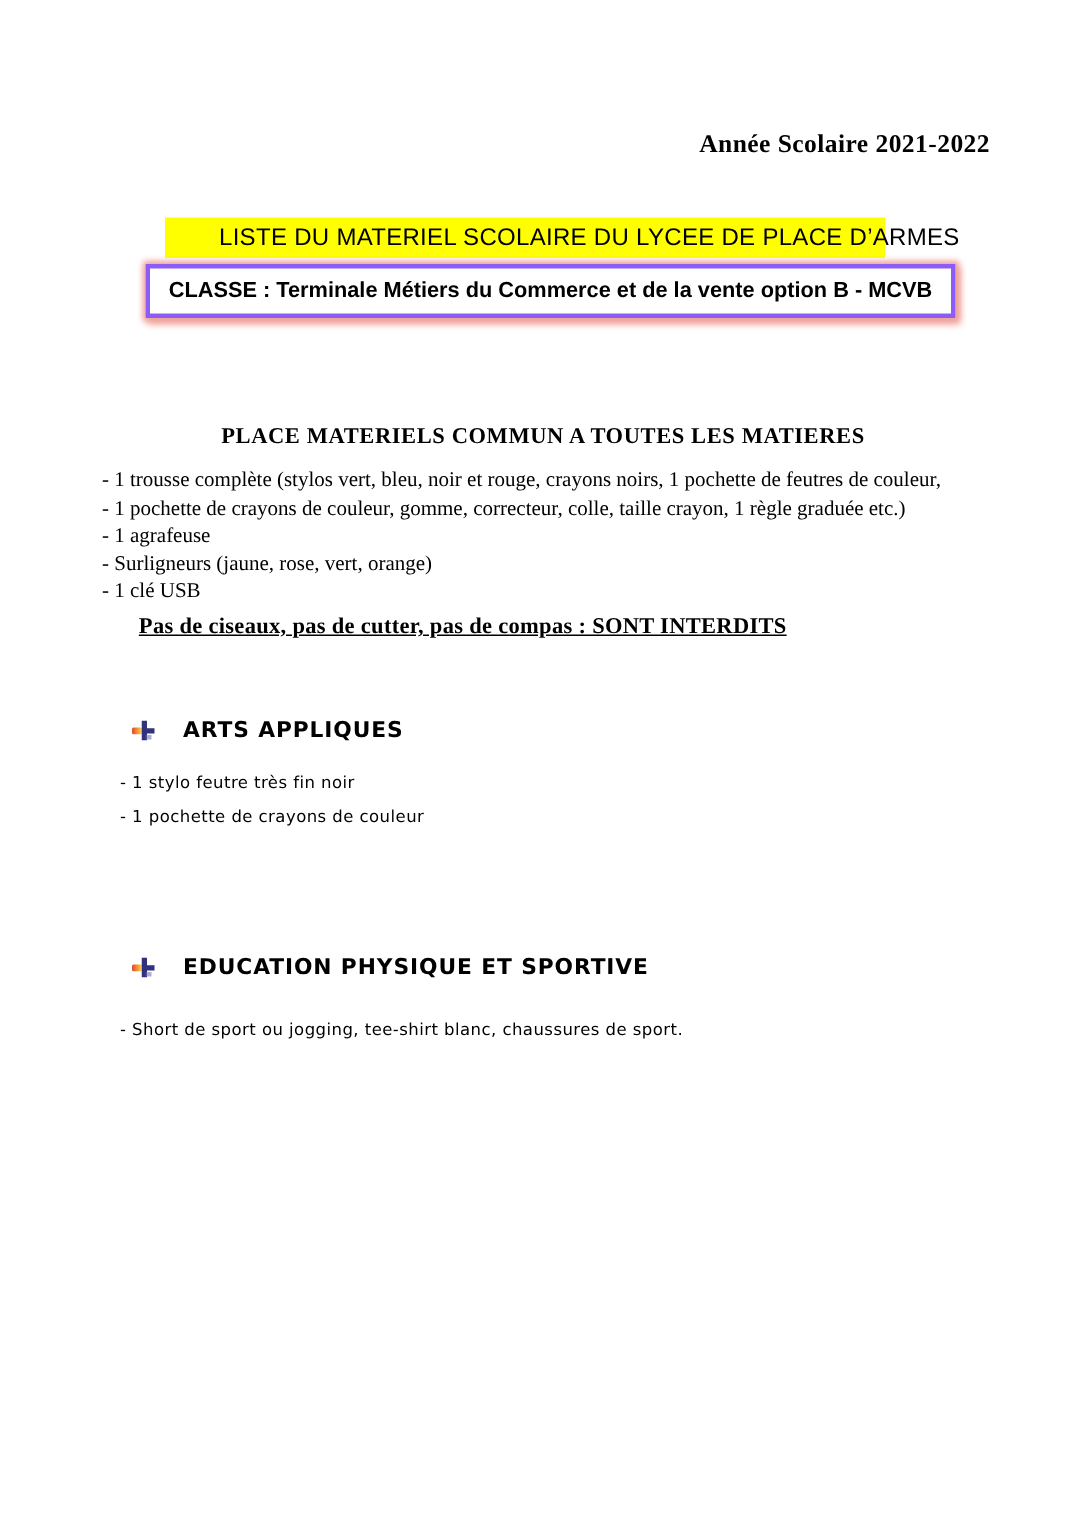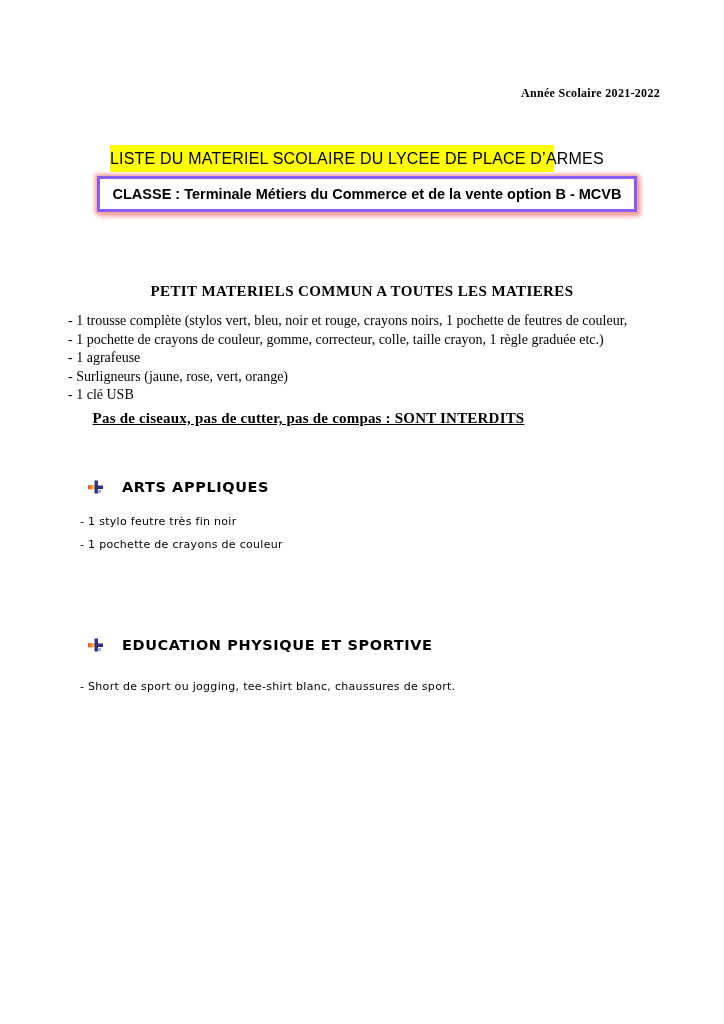--- a/index.html
+++ b/index.html
@@ -12,37 +12,38 @@
     color: #000000;
     overflow: hidden;
   }
 
   .school-year {
     position: absolute;
     top: 86px;
     right: 64px;
     font-family: "Liberation Serif", serif;
     font-weight: bold;
-    font-size: 12px;
+    font-size: 17px;
     letter-spacing: 0.3px;
   }
 
   .title-highlight {
     position: absolute;
     top: 145px;
     left: 110px;
     width: 444px;
     height: 27px;
     line-height: 27px;
     background: #ffff00;
     text-align: center;
     font-family: "Liberation Sans", sans-serif;
     font-size: 16px;
     letter-spacing: 0.2px;
     white-space: nowrap;
+    padding-left: 36px;
   }
 
   .class-box {
     position: absolute;
     top: 176px;
     left: 97px;
     width: 534px;
     height: 30px;
     border: 3px solid #8b5cf6;
     box-shadow: 0 0 4px 2px #efa39b, 2px 3px 5px 1px #efa39b;
@@ -123,21 +124,21 @@
 <div class="page">
 
   <div class="school-year">Année Scolaire 2021-2022</div>
 
   <div class="title-highlight">LISTE DU MATERIEL SCOLAIRE DU LYCEE DE PLACE D’ARMES</div>
 
   <div class="class-box">
     <span>CLASSE : Terminale Métiers du Commerce et de la vente option B - MCVB</span>
   </div>
 
-  <div class="common-heading">PETIT MATERIELS COMMUN A TOUTES LES MATIERES</div>
+  <div class="common-heading">PLACE MATERIELS COMMUN A TOUTES LES MATIERES</div>
 
   <div class="common-list">
     <div>- 1 trousse complète (stylos vert, bleu, noir et rouge, crayons noirs, 1 pochette de feutres de couleur,</div>
     <div>- 1 pochette de crayons de couleur, gomme, correcteur, colle, taille crayon, 1 règle graduée etc.)</div>
     <div>- 1 agrafeuse</div>
     <div>- Surligneurs (jaune, rose, vert, orange)</div>
     <div>- 1 clé USB</div>
   </div>
 
   <div class="warning">Pas de ciseaux, pas de cutter, pas de compas : SONT INTERDITS</div>

